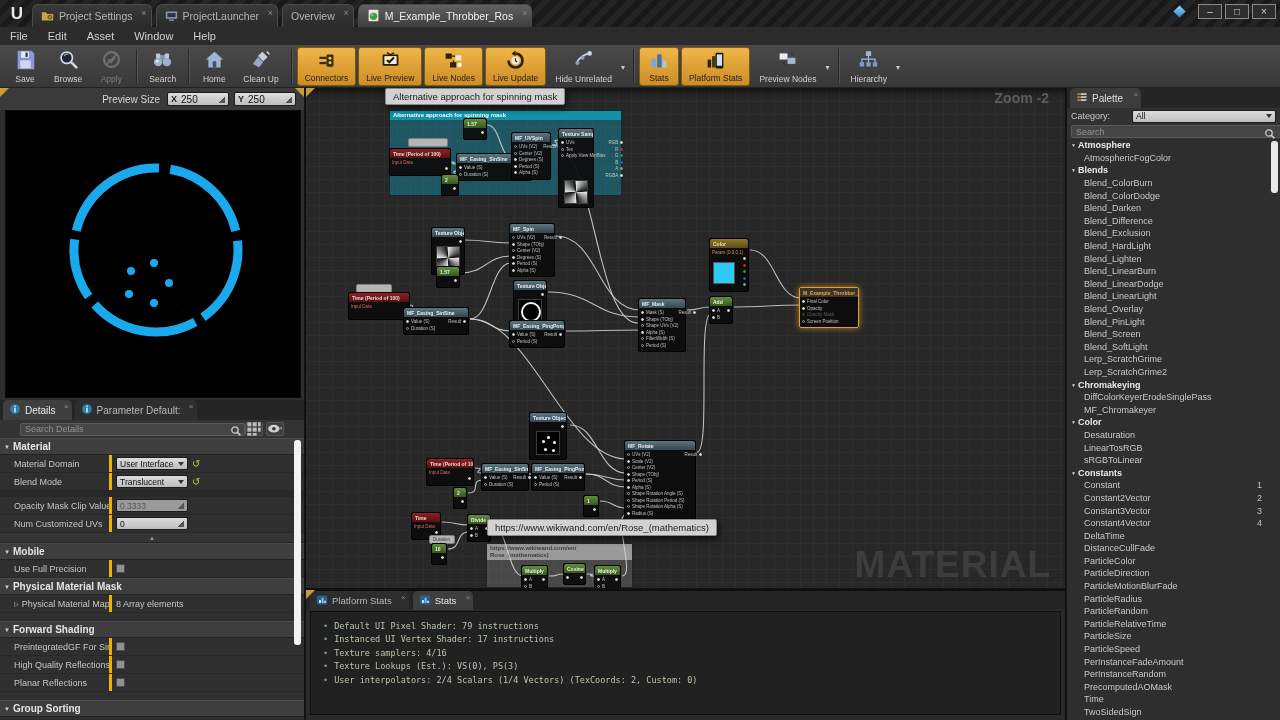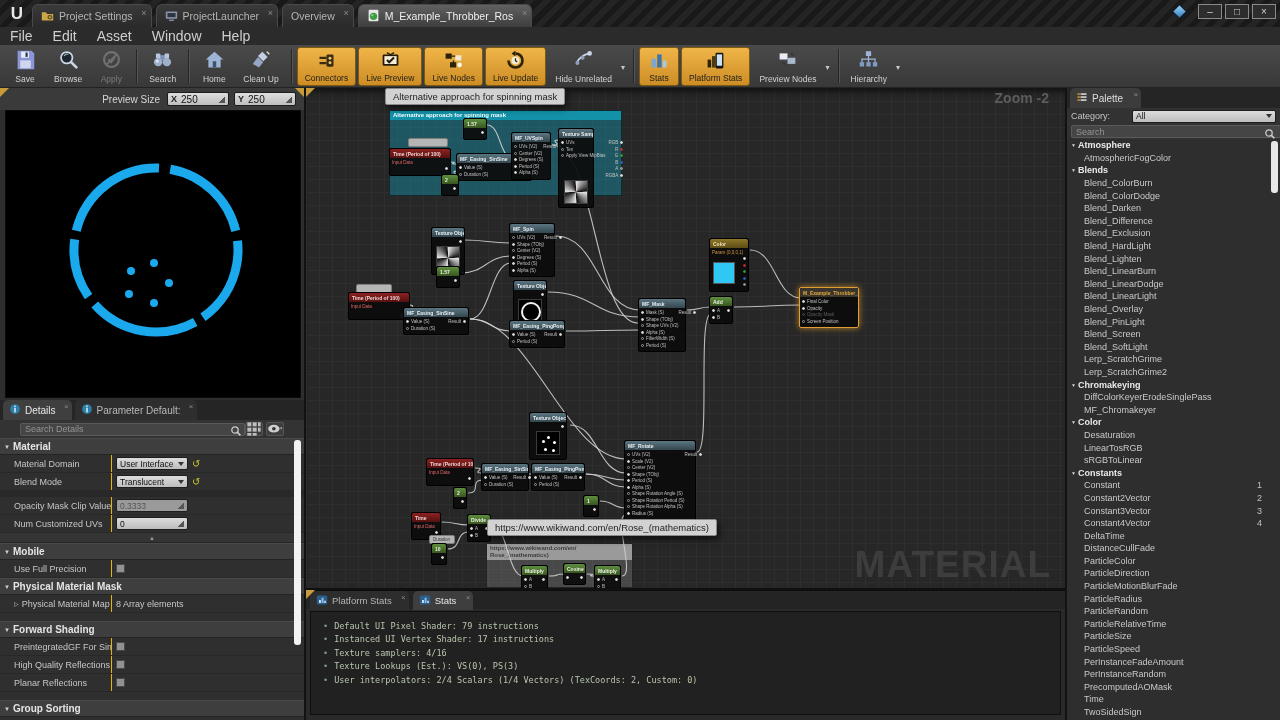--- a/index.html
+++ b/index.html
@@ -21,21 +21,21 @@
   .dtab-doc .tx { position:absolute; right:4px; top:4px; font-size:9px; color:#8a8a8a; line-height:9px; }
   .dtab-doc svg { width:13px; height:13px; }
   .tb-right { position:absolute; right:4px; top:4px; display:flex; gap:3px; align-items:center; }
   .feedback-diamond { width:11px; height:11px; background:linear-gradient(135deg,#9fd4f8,#2f7fc0);
     transform:rotate(45deg); margin-right:10px; border:1px solid #123; }
   .wctl { width:24px; height:15px; background:#2d2d2d; border:1px solid #8a8a8a; color:#d0d0d0;
     font-size:10px; line-height:13px; text-align:center; }
 
   
   .menubar { position:absolute; left:0; top:27px; width:1280px; height:18px; background:#2b2b2b;
-    display:flex; align-items:center; font-size:14px; color:#cfcfcf; }
+    display:flex; align-items:center; font-size:11px; color:#cfcfcf; }
   .menu-item { padding:0 10px; height:18px; line-height:18px; }
 
   
   .toolbar { position:absolute; left:0; top:45px; width:1280px; height:43px;
     background:linear-gradient(#4a4a4a,#383838); border-bottom:1px solid #222;
     display:flex; align-items:center; padding-left:4px; }
   .tbtn { position:relative; height:39px; min-width:40px; padding:2px 7px; margin:0 1px;
     display:flex; flex-direction:column; align-items:center; justify-content:space-between; border-radius:3px; }
   .tbtn svg { width:21px; height:21px; }
   .tbtn .tlab { font-size:8.5px; color:#d2d2d2; white-space:nowrap; }
@@ -87,21 +87,21 @@
     border-radius:2px; font-size:9px; color:#c8c8c8; padding:0 14px 0 4px; outline:none;
     font-family:"Liberation Sans",sans-serif; }
   .dtl-search input::placeholder, .pal-search input::placeholder { color:#949494; }
   .mag { position:relative; width:12px; height:12px; margin-left:-18px; }
   .gridbtn, .eyebtn { width:18px; height:14px; display:flex; align-items:center; justify-content:center; background:#3e3e3e; border:1px solid #555; border-radius:2px; }
   #details-rows { position:absolute; left:0; top:350px; width:100%; }
   .sec-hdr { height:17px; background:#3e3e3e; border-top:1px solid #4a4a4a; border-bottom:1px solid #232323;
     display:flex; align-items:center; font-size:10px; font-weight:bold; color:#e4e4e4; padding-left:4px; gap:3px; }
   .sec-hdr .arr { font-size:6px; color:#cdcdcd; }
   .prop-row { height:18px; display:flex; align-items:center; border-bottom:1px solid #282828; background:#2f2f2f; }
-  .prop-label { width:112px; font-size:9px; color:#c6c6c6; padding-left:14px; white-space:nowrap; overflow:hidden; border-right:1px solid #eab308; height:100%; display:flex; align-items:center; gap:3px; }
+  .prop-label { width:112px; font-size:9px; color:#c6c6c6; padding-left:14px; white-space:nowrap; overflow:hidden; border-right:3px solid #eab308; height:100%; display:flex; align-items:center; gap:3px; }
   .prop-ctl { flex:1; display:flex; align-items:center; padding-left:4px; gap:4px; }
   .dd { display:flex; align-items:center; height:13px; min-width:72px; background:linear-gradient(#dcdcdc,#bdbdbd);
     border:1px solid #1e1e1e; border-radius:2px; padding:0 3px; justify-content:space-between; }
   .dd span { font-size:8.5px; color:#111; }
   .caret { width:0; height:0; border-left:3px solid transparent; border-right:3px solid transparent; border-top:4px solid #333; }
   .spinbox { display:flex; align-items:center; height:13px; width:72px; background:linear-gradient(#dcdcdc,#bdbdbd);
     border:1px solid #1e1e1e; border-radius:2px; padding:0 3px; justify-content:space-between; font-size:8.5px; color:#111; }
   .spinbox.disabled { background:#9a9a9a; color:#555; }
   .reset { font-size:10px; color:#c6c632; line-height:10px; }
   .checkbox { width:9px; height:9px; background:#919191; border:1px solid #4a4a4a; }

